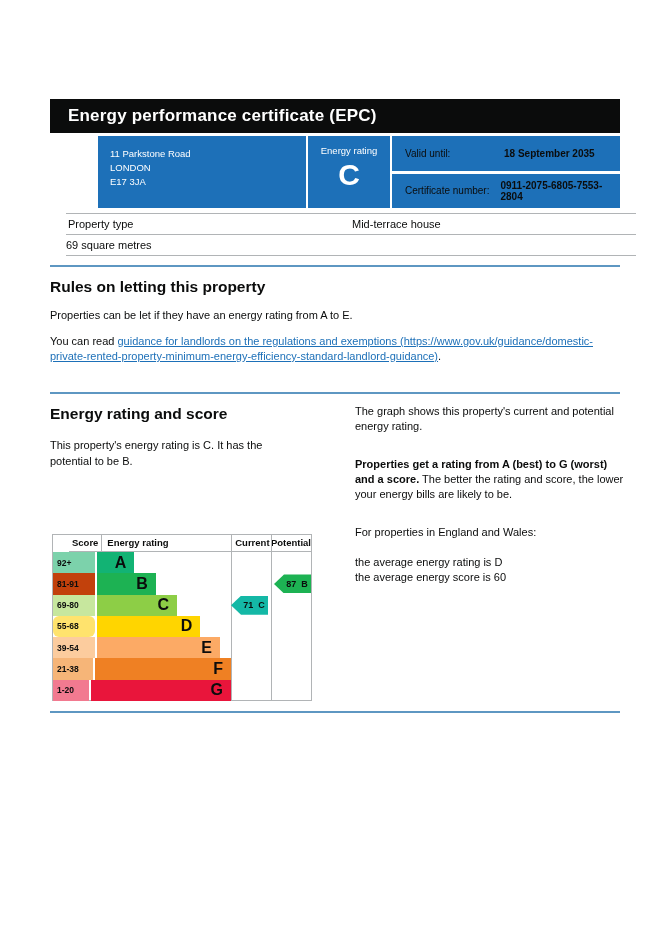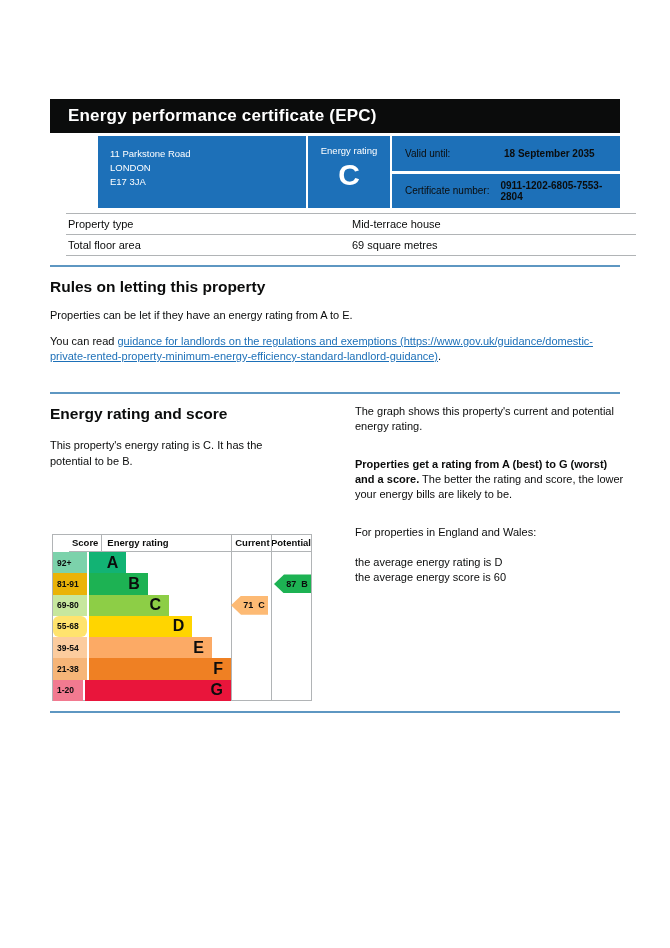--- a/index.html
+++ b/index.html
@@ -112,21 +112,21 @@
   .h-rating { width: 142px; padding-left: 5px; line-height: 16px; }
   .h-current { width: 40px; text-align: center; line-height: 16px; }
   .h-potential { width: 42px; text-align: center; line-height: 16px; }
   .vline { position: absolute; top: 0; bottom: 0; width: 1px; background: #b1b4b6; }
   .vline-1 { left: 178px; }
   .vline-2 { left: 218px; }
 
   .epc-bands { position: absolute; left: 0; top: 17px; width: 178px; height: 149px; display: flex; flex-direction: column; }
   .band-row { flex: 1; display: flex; }
   .score-cell {
-    width: 34px; margin-right: 2px;
+    width: 42px; margin-right: 2px;
     font-size: 8.5px; font-weight: bold;
     display: flex; align-items: center; padding-left: 4px;
   }
   .band-bar {
     display: flex; align-items: center; justify-content: flex-end;
     padding-right: 8px;
   }
   .band-letter { font-size: 16px; font-weight: bold; line-height: 1; }
 
   .epc-arrow {
@@ -156,32 +156,31 @@
       <div class="rating-label">Energy rating</div>
       <div class="rating-value">C</div>
     </div>
     <div class="validity-panel">
       <div class="validity-row">
         <span class="v-label">Valid until:</span>
         <span class="v-value">18 September 2035</span>
       </div>
       <div class="validity-row">
         <span class="v-label">Certificate number:</span>
-        <span class="v-value">0911-1202-6805-7553-2804</span>
+        <span class="v-value">0911-2075-6805-7553-2804</span>
       </div>
     </div>
   </div>
 
   <div class="property-table">
     <div class="property-row">
       <span class="p-label">Property type</span>
       <span class="p-value">Mid-terrace house</span>
     </div>
     <div class="property-row">
-      <span class="p-label">Total floor area</span>
       <span class="p-value">69 square metres</span>
     </div>
   </div>
 
   <div class="divider divider-1"></div>
 
   <h2 class="rules-heading">Rules on letting this property</h2>
   <p class="rules-para1">Properties can be let if they have an energy rating from A to E.</p>
   <p class="rules-para2"><span>You can read </span><a class="link">guidance for landlords on the regulations and exemptions (https://www.gov.uk/guidance/domestic-private-rented-property-minimum-energy-efficiency-standard-landlord-guidance)</a><span>.</span></p>
 
@@ -210,21 +209,21 @@
     <div class="vline vline-1"></div>
     <div class="vline vline-2"></div>
     <div class="epc-bands" id="epc-bands">
         <div class="band-row">
           <div class="score-cell" style="background: rgb(124, 210, 171);">92+</div>
           <div class="band-bar" style="background: rgb(18, 179, 116); width: 21%;">
             <span class="band-letter">A</span>
           </div>
         </div>
         <div class="band-row">
-          <div class="score-cell" style="background: #eab308;">81-91</div>
+          <div class="score-cell" style="background: #c2410c;">81-91</div>
           <div class="band-bar" style="background: rgb(29, 178, 83); width: 33%;">
             <span class="band-letter">B</span>
           </div>
         </div>
         <div class="band-row">
           <div class="score-cell" style="background: rgb(199, 231, 158);">69-80</div>
           <div class="band-bar" style="background: rgb(141, 206, 70); width: 45%;">
             <span class="band-letter">C</span>
           </div>
         </div>
@@ -246,21 +245,21 @@
             <span class="band-letter">F</span>
           </div>
         </div>
         <div class="band-row">
           <div class="score-cell" style="background: rgb(242, 122, 144);">1-20</div>
           <div class="band-bar" style="background: rgb(233, 21, 59); width: 92%;">
             <span class="band-letter">G</span>
           </div>
         </div>
       </div>
-  <div class="epc-arrow" style="background: #fdba74; left: 178px; width: 37px; top: 60.7143px;">
+  <div class="epc-arrow" style="background: #14b8a6; left: 178px; width: 37px; top: 60.7143px;">
         <span>71</span>
         <span>C</span>
       </div>
       <div class="epc-arrow" style="background: rgb(29, 178, 83); left: 221px; width: 37px; top: 39.4286px;">
         <span>87</span>
         <span>B</span>
       </div>
     </div>
 
   <div class="divider divider-3"></div>

